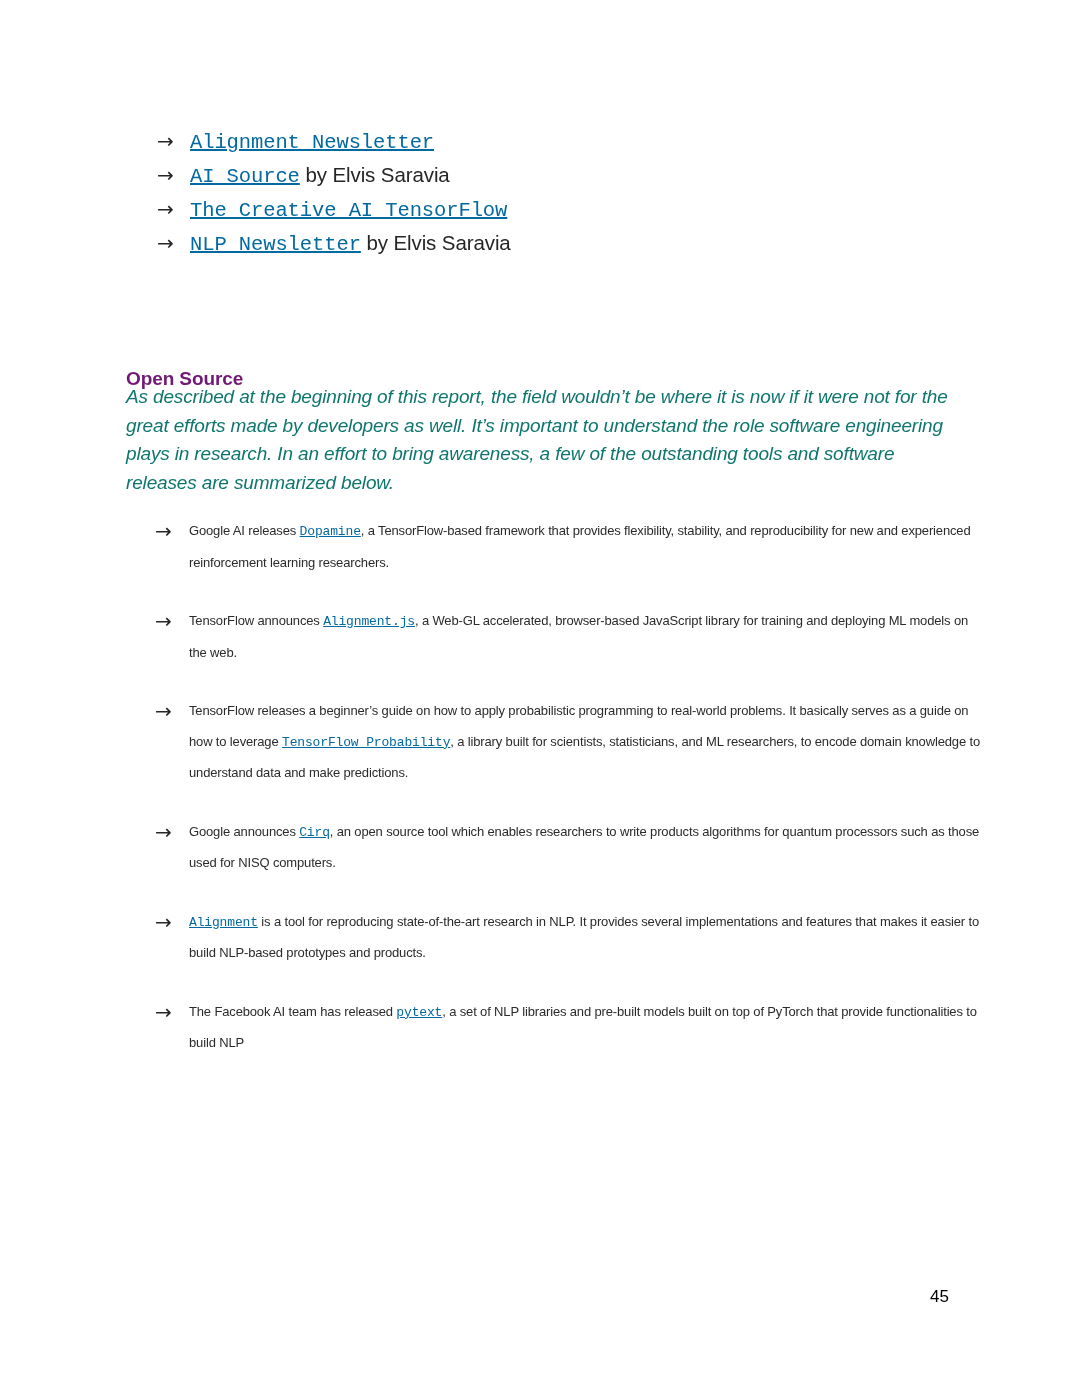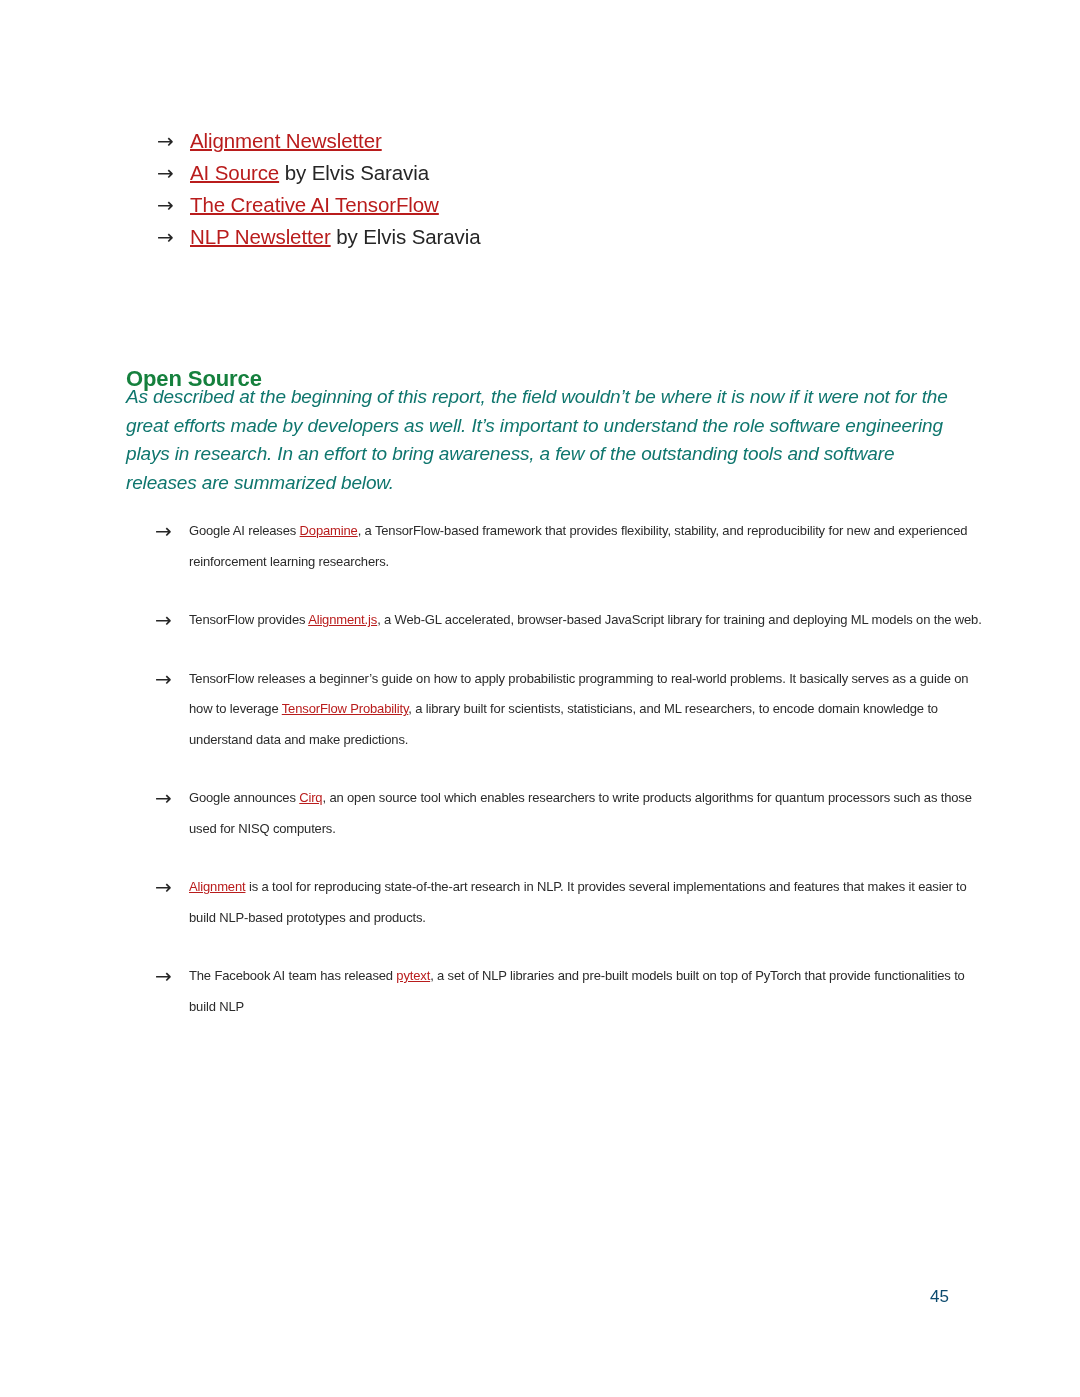--- a/index.html
+++ b/index.html
@@ -42,23 +42,24 @@
     font-family: "DejaVu Sans", sans-serif;
     font-weight: 400;
     user-select: none;
   }
   .arrow-text {
     flex: 1 1 auto;
   }
 
   a.doclink,
   .doclink {
-    color: #b91c1c;
+    color: #0369a1;
     text-decoration: underline;
     text-underline-offset: 1px;
+    font-family: Liberation Mono, monospace;
   }
 
   
   #newsletter-list {
     position: absolute;
     left: 157px;
     top: 129px;
     width: 700px;
   }
   #newsletter-list .arrow-item {
@@ -74,24 +75,24 @@
     line-height: 24px;
     letter-spacing: -0.1px;
     color: #262626;
   }
 
   
   #section-heading {
     position: absolute;
     left: 126px;
     top: 318px;
-    font-size: 22px;
+    font-size: 19px;
     line-height: 26px;
     font-weight: bold;
-    color: #15803d;
+    color: #701a75;
     letter-spacing: -0.1px;
     margin-top: 48px;
   }
 
   
   #intro-paragraph {
     position: absolute;
     left: 126px;
     top: 364px;
     width: 828px;
@@ -128,21 +129,21 @@
   }
 
   
   #page-number {
     position: absolute;
     left: 930px;
     top: 1287px;
     width: 60px;
     font-size: 17px;
     line-height: 20px;
-    color: #0c4a6e;
+    color: #000000;
     text-align: left;
   }
 </style>
 </head>
 <body>
 
 <div class="page">
 
   <ul class="arrow-list" id="newsletter-list">
 
@@ -174,21 +175,21 @@
 
   <ul class="arrow-list" id="opensource-list">
 
     <li class="arrow-item">
       <span class="arrow-glyph">→</span>
       <span class="arrow-text"><span>Google AI releases </span><a class="doclink" href="#">Dopamine</a><span>, a TensorFlow-based framework that provides flexibility, stability, and reproducibility for new and experienced reinforcement learning researchers.</span></span>
     </li>
 
     <li class="arrow-item">
       <span class="arrow-glyph">→</span>
-      <span class="arrow-text"><span>TensorFlow provides </span><a class="doclink" href="#">Alignment.js</a><span>, a Web-GL accelerated, browser-based JavaScript library for training and deploying ML models on the web.</span></span>
+      <span class="arrow-text"><span>TensorFlow announces </span><a class="doclink" href="#">Alignment.js</a><span>, a Web-GL accelerated, browser-based JavaScript library for training and deploying ML models on the web.</span></span>
     </li>
 
     <li class="arrow-item">
       <span class="arrow-glyph">→</span>
       <span class="arrow-text"><span>TensorFlow releases a beginner’s guide on how to apply probabilistic programming to real-world problems. It basically serves as a guide on how to leverage </span><a class="doclink" href="#">TensorFlow Probability</a><span>, a library built for scientists, statisticians, and ML researchers, to encode domain knowledge to understand data and make predictions.</span></span>
     </li>
 
     <li class="arrow-item">
       <span class="arrow-glyph">→</span>
       <span class="arrow-text"><span>Google announces </span><a class="doclink" href="#">Cirq</a><span>, an open source tool which enables researchers to write products algorithms for quantum processors such as those used for NISQ computers.</span></span>

